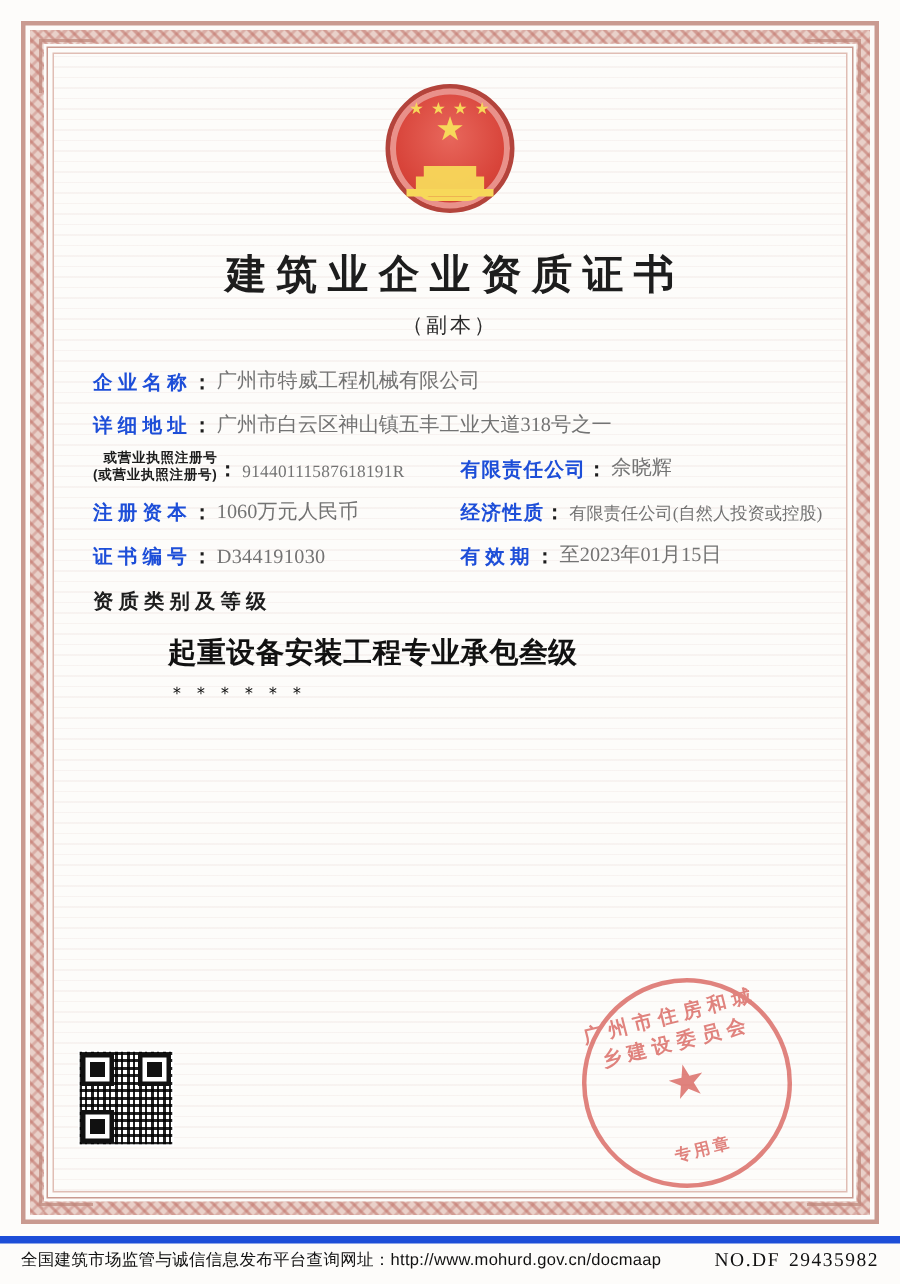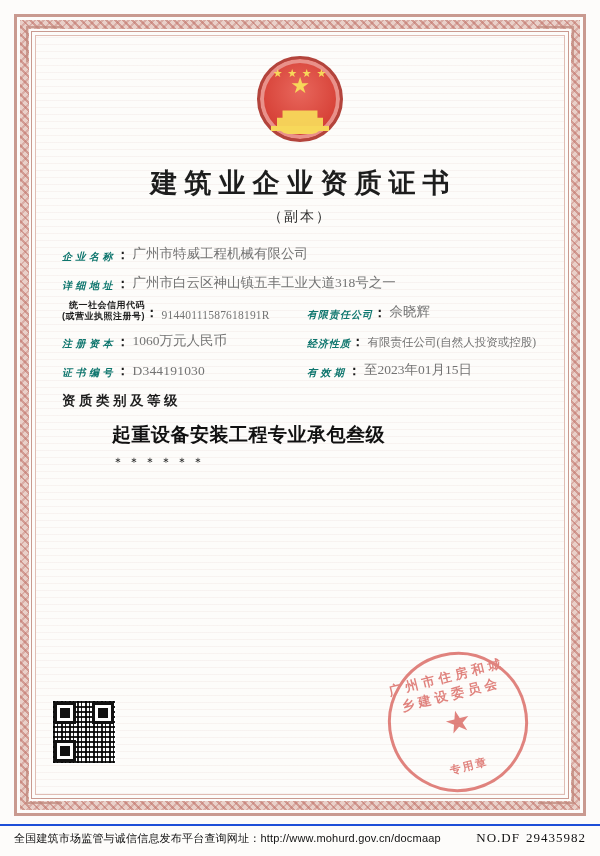--- a/index.html
+++ b/index.html
@@ -180,26 +180,25 @@
   }
   .cell {
     display: flex;
     align-items: flex-end;
   }
   .cell.half { width: 50%; }
   .cell.full { width: 100%; }
 
   .lbl {
     font-family: "Liberation Sans", sans-serif;
-    font-size: 10px;
+    font-size: 13px;
     font-weight: bold;
     letter-spacing: 3.5px;
-    color: #0f766e;
+    color: #1d4ed8;
     white-space: nowrap;
-    font-style: italic;
   }
   .lbl.tight { letter-spacing: 1px; }
   .colon {
     font-family: "Liberation Sans", sans-serif;
     font-size: 13.5px;
     font-weight: bold;
     color: #1d1d1d;
     margin: 0 3px 0 0;
   }
   .val {
@@ -341,21 +340,21 @@
   }
   .qr .eye.tl { left: 1px; top: 1px; }
   .qr .eye.tr { right: 1px; top: 1px; }
   .qr .eye.bl { left: 1px; bottom: 1px; }
 
   
   .footer {
     position: absolute;
     left: 0; right: 0; bottom: 6px;
     height: 26px;
-    border-top: 2px solid #1d4ed8;
+    border-top: 5px solid #1d4ed8;
     display: flex;
     align-items: center;
     justify-content: space-between;
     padding: 0 14px;
     box-sizing: border-box;
   }
   .footer-left {
     font-family: "Liberation Sans", sans-serif;
     font-size: 11px;
     color: #111;
@@ -415,21 +414,21 @@
       <div class="cell full">
         <span class="lbl">详细地址</span>
         <span class="colon">：</span>
         <span class="val">广州市白云区神山镇五丰工业大道318号之一</span>
       </div>
     </div>
 
     <div class="row">
       <div class="cell half">
         <div class="lbl-two">
-          <div>统一社会信用代码</div>
+          <div>或营业执照注册号</div>
           <div>(或营业执照注册号)</div>
         </div>
         <span class="colon">：</span>
         <span class="val small mono">91440111587618191R</span>
       </div>
       <div class="cell half">
         <span class="lbl tight">有限责任公司</span>
         <span class="colon">：</span>
         <span class="val">佘晓辉</span>
       </div>

